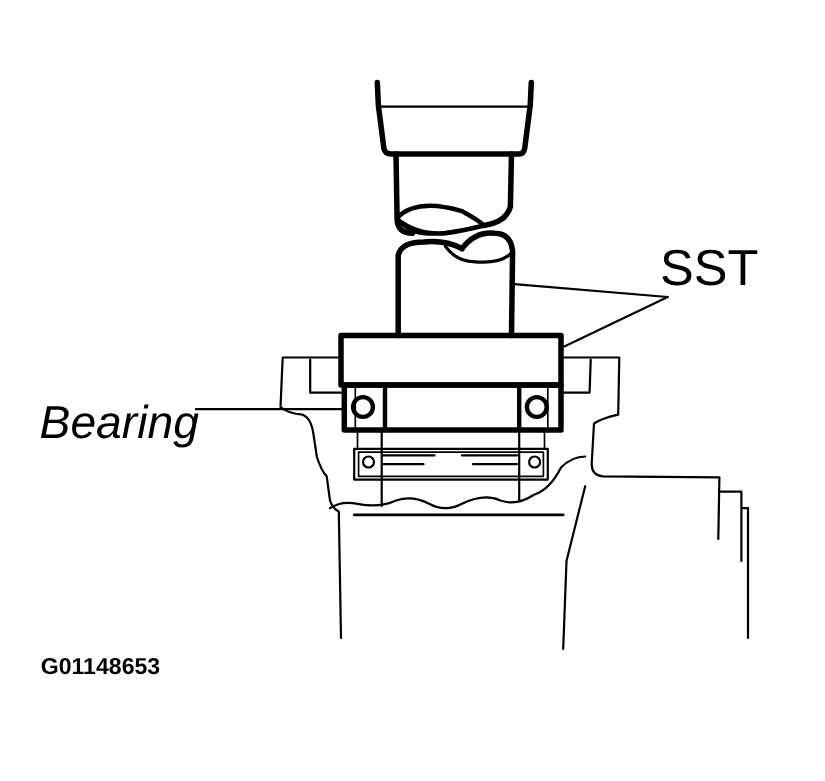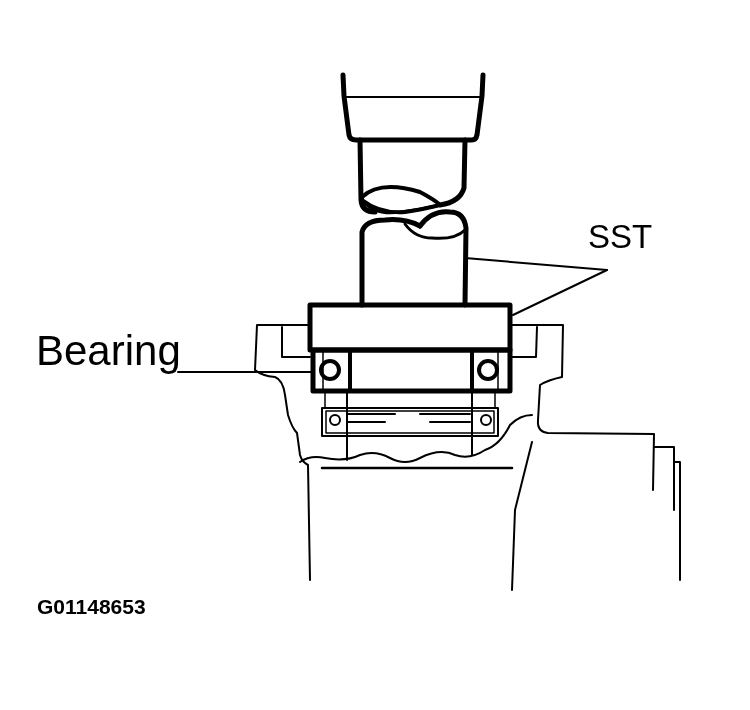--- a/index.html
+++ b/index.html
@@ -1,20 +1,20 @@
 <!DOCTYPE html>
 <html><head>
   <meta charset="utf-8">
   <style>
     html, body { margin:0; padding:0; background:#ffffff; }
     body { width:750px; height:710px; position:relative; overflow:hidden; }
     #figure { position:absolute; left:0; top:0; width:750px; height:710px; }
     .label { position:absolute; font-family:"Liberation Sans", sans-serif; color:#000; line-height:1; white-space:nowrap; }
-    #lbl-sst { left:588px; top:220px; font-size:33px; }
-    #lbl-bearing { left:36px; top:330px; font-size:42px; }
+    #lbl-sst { left:600px; top:220px; font-size:46px; }
+    #lbl-bearing { left:36px; top:363px; font-size:42px;font-style:italic; }
     #lbl-code { left:37px; top:596px; font-size:21px; font-weight:bold; }
   </style>
 </head>
 <body>
 
 <svg id="figure" viewBox="0 0 750 710" xmlns="http://www.w3.org/2000/svg" fill="none" stroke="#000" stroke-linecap="round" stroke-linejoin="round">
 
   <g>
     <path d="M343 75 L344 96 L349 135 Q350 140 356 140 L472 140 Q476 140 477 135 L482 96 L483 75" stroke-width="5"></path>
     <line x1="345" y1="97" x2="480" y2="97" stroke-width="2"></line>

